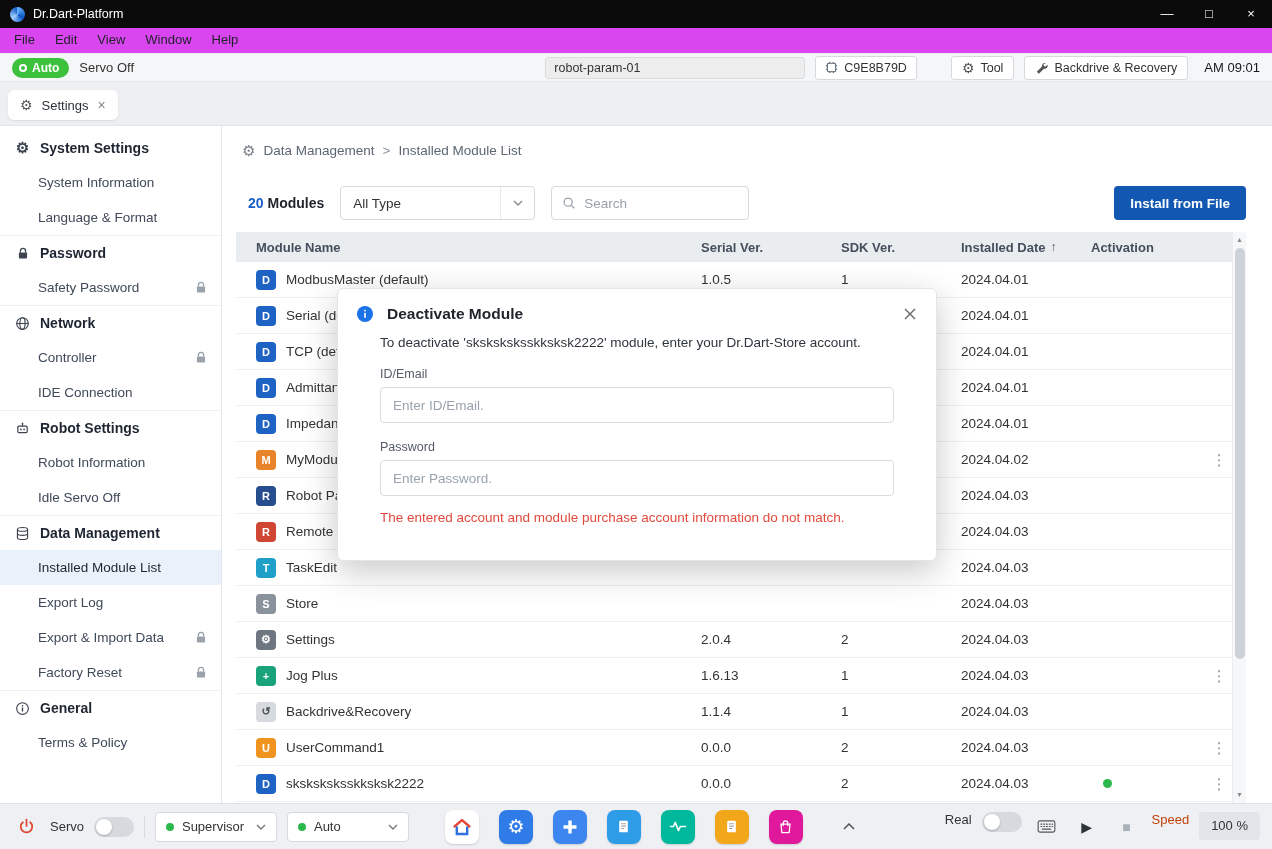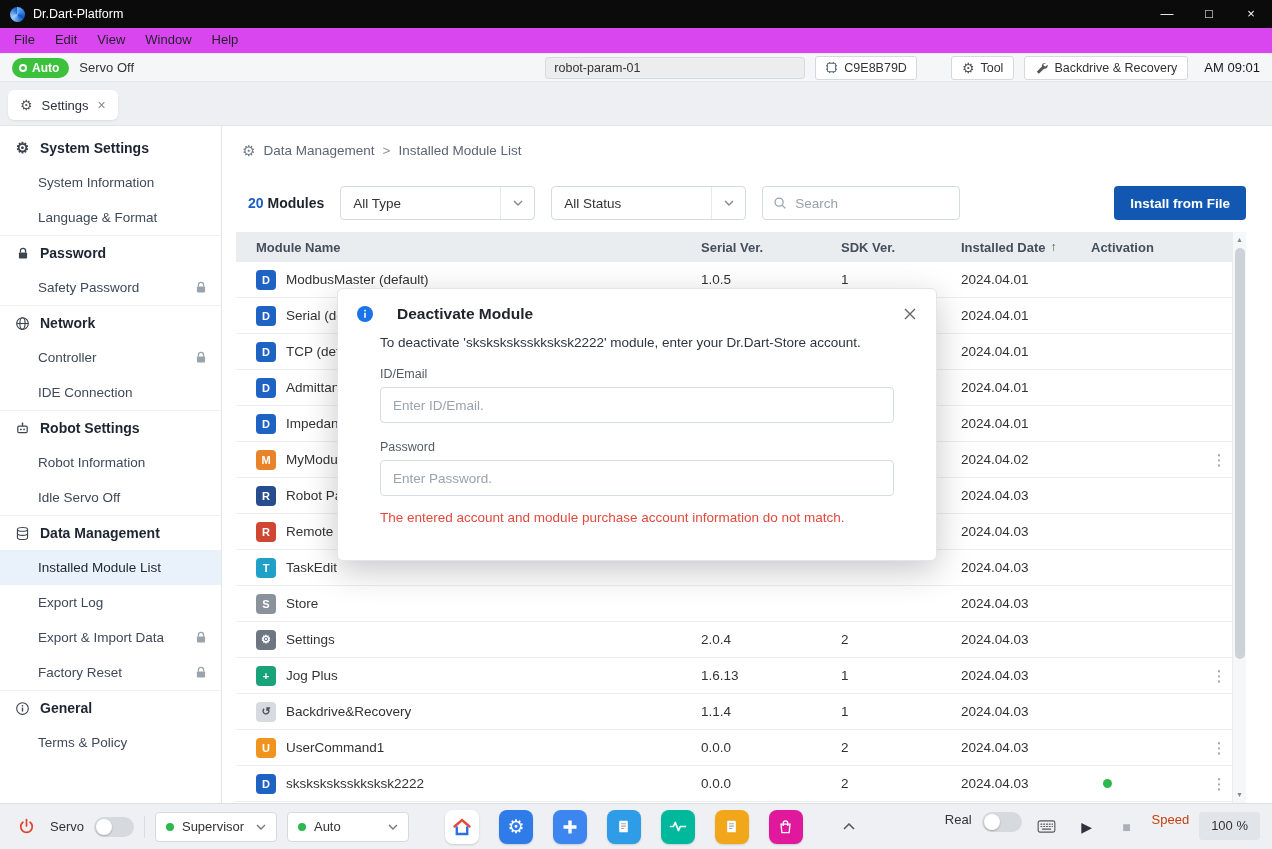--- a/index.html
+++ b/index.html
@@ -74,21 +74,21 @@
 .mod-icon{width:20px;height:20px;border-radius:4px;color:#fff;font-size:11px;font-weight:bold;display:inline-flex;align-items:center;justify-content:center;flex:none}
 .td-act{display:flex;align-items:center}
 .dot{width:9px;height:9px;border-radius:50%;background:var(--success);margin-left:12px;display:inline-block}
 .td-kebab{color:#8a919a;font-size:15px;text-align:center;line-height:1}
 .scrollbar{width:14px;background:#f6f7f8;border-left:1px solid #ececee;position:relative;display:flex;flex-direction:column;align-items:center;padding:2px 0;justify-content:space-between}
 .sc-arrow{font-size:7px;color:#888;height:12px;line-height:12px}
 .sc-thumb{position:absolute;top:16px;left:2px;width:10px;height:72%;background:#cdd2d8;border-radius:5px}
 
 
 .modal{position:absolute;left:337px;top:288px;width:600px;background:#fff;border:1px solid #e2e5e9;border-radius:6px;box-shadow:0 10px 34px rgba(0,0,0,.22);z-index:50;padding-bottom:18px}
-.m-head{display:flex;align-items:center;gap:23px;padding:16px 20px 8px 18px}
+.m-head{display:flex;align-items:center;gap:13px;padding:16px 20px 8px 18px}
 .m-title{font-size:15.5px;font-weight:bold;color:#1f242c;flex:1}
 .m-close{color:#666;display:flex}
 .m-body{padding:0 42px}
 .m-desc{font-size:13.5px;color:#2f353d;line-height:1.5;margin:2px 0 14px}
 .m-label{font-size:12.5px;color:#555c66;margin-bottom:6px}
 .m-input{width:100%;height:36px;border:1px solid #d8dde3;border-radius:4px;padding:0 12px;font-size:13.5px;font-family:inherit;color:#333;margin-bottom:17px;outline:none}
 .m-input::placeholder{color:#9aa3ad}
 .m-error{color:var(--error);font-size:13.5px;line-height:1.4;margin:-4px 0 14px}
 .m-actions{display:flex;justify-content:flex-end;gap:8px;padding:0 42px}
 .btn-cancel{width:120px;height:32px;background:#fff;border:1px solid #c9ced4;border-radius:4px;font-size:13.5px;color:#333;font-family:inherit}
@@ -312,28 +312,20 @@
         <span>Modules</span>
       </span>
       <div class="dd">
         <span class="dd-val">All Type</span>
         <span class="dd-chev">
           <svg viewBox="0 0 10 6" width="10" height="6" fill="none" stroke="currentColor" stroke-width="1.4">
               <path d="M1 1l4 4 4-4"></path>
             </svg>
         </span>
       </div>
-      <div class="dd">
-        <span class="dd-val">All Status</span>
-        <span class="dd-chev">
-          <svg viewBox="0 0 10 6" width="10" height="6" fill="none" stroke="currentColor" stroke-width="1.4">
-              <path d="M1 1l4 4 4-4"></path>
-            </svg>
-        </span>
-      </div>
       <div class="search">
         <span style="display:flex">
           <svg viewBox="0 0 16 16" width="14" height="14" fill="none" stroke="currentColor" stroke-width="1.4">
               <circle cx="7" cy="7" r="4.6"></circle>
               <path d="M10.4 10.4L14 14"></path>
             </svg>
         </span>
         <input placeholder="Search" style="">
       </div>
       <button class="install-btn">Install from File</button>

